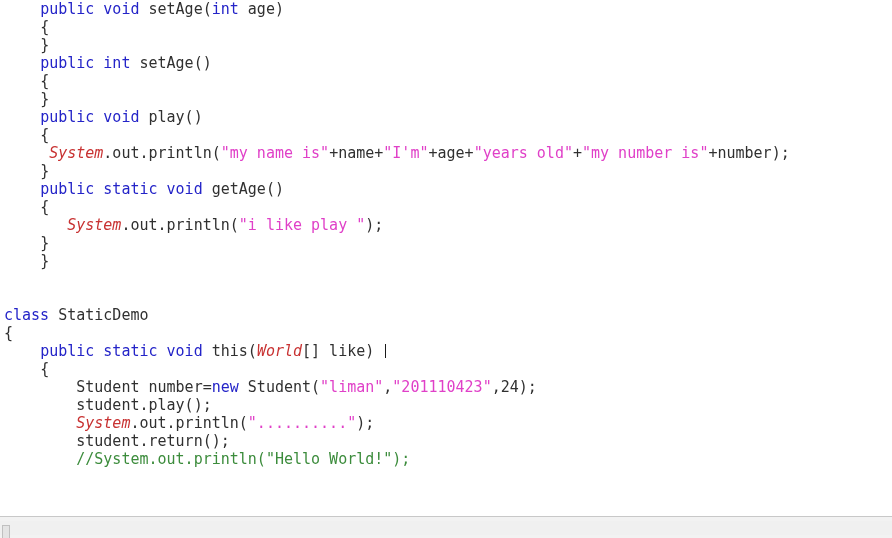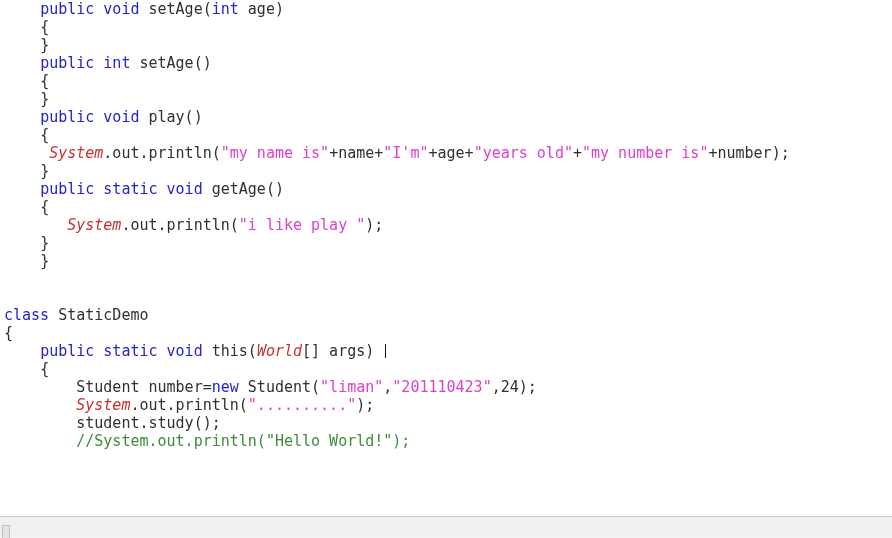--- a/index.html
+++ b/index.html
@@ -106,25 +106,26 @@
       <div class="code-line"><span class="tok plain">    </span><span class="tok plain">}</span></div>
       <div class="code-line"><span class="tok plain">    </span><span class="tok kw">public</span><span class="tok plain"> </span><span class="tok kw">static</span><span class="tok plain"> </span><span class="tok kw">void</span><span class="tok plain"> getAge()</span></div>
       <div class="code-line"><span class="tok plain">    </span><span class="tok plain">{</span></div>
       <div class="code-line"><span class="tok plain">       </span><span class="tok cls">System</span><span class="tok plain">.out.println(</span><span class="tok str">"i like play "</span><span class="tok plain">);</span></div>
       <div class="code-line"><span class="tok plain">    </span><span class="tok plain">}</span></div>
       <div class="code-line"><span class="tok plain">    </span><span class="tok plain">}</span></div>
       <div class="code-line"></div>
       <div class="code-line"></div>
       <div class="code-line"><span class="tok kw">class</span><span class="tok plain"> StaticDemo</span></div>
       <div class="code-line"><span class="tok plain">{</span></div>
-      <div class="code-line"><span class="tok plain">    </span><span class="tok kw">public</span><span class="tok plain"> </span><span class="tok kw">static</span><span class="tok plain"> </span><span class="tok kw">void</span><span class="tok plain"> this(</span><span class="tok cls">World</span><span class="tok plain">[] args) </span><span class="caret"></span></div>
+      <div class="code-line"><span class="tok plain">    </span><span class="tok kw">public</span><span class="tok plain"> </span><span class="tok kw">static</span><span class="tok plain"> </span><span class="tok kw">void</span><span class="tok plain"> this(</span><span class="tok cls">World</span><span class="tok plain">[] like) </span><span class="caret"></span></div>
       <div class="code-line"><span class="tok plain">    </span><span class="tok plain">{</span></div>
       <div class="code-line"><span class="tok plain">        </span><span class="tok plain">Student number=</span><span class="tok kw">new</span><span class="tok plain"> Student(</span><span class="tok str">"liman"</span><span class="tok plain">,</span><span class="tok str">"201110423"</span><span class="tok plain">,24);</span></div>
+      <div class="code-line"><span class="tok plain">        </span><span class="tok plain">student.play();</span></div>
       <div class="code-line"><span class="tok plain">        </span><span class="tok cls">System</span><span class="tok plain">.out.println(</span><span class="tok str">".........."</span><span class="tok plain">);</span></div>
-      <div class="code-line"><span class="tok plain">        </span><span class="tok plain">student.study();</span></div>
+      <div class="code-line"><span class="tok plain">        </span><span class="tok plain">student.return();</span></div>
       <div class="code-line"><span class="tok plain">        </span><span class="tok cmt">//System.out.println("Hello World!");</span></div>
     </div>
 
   <div id="hscrollbar">
     <div id="hscroll-track">
       <div id="hscroll-thumb"></div>
     </div>
   </div>
 
 </div>

